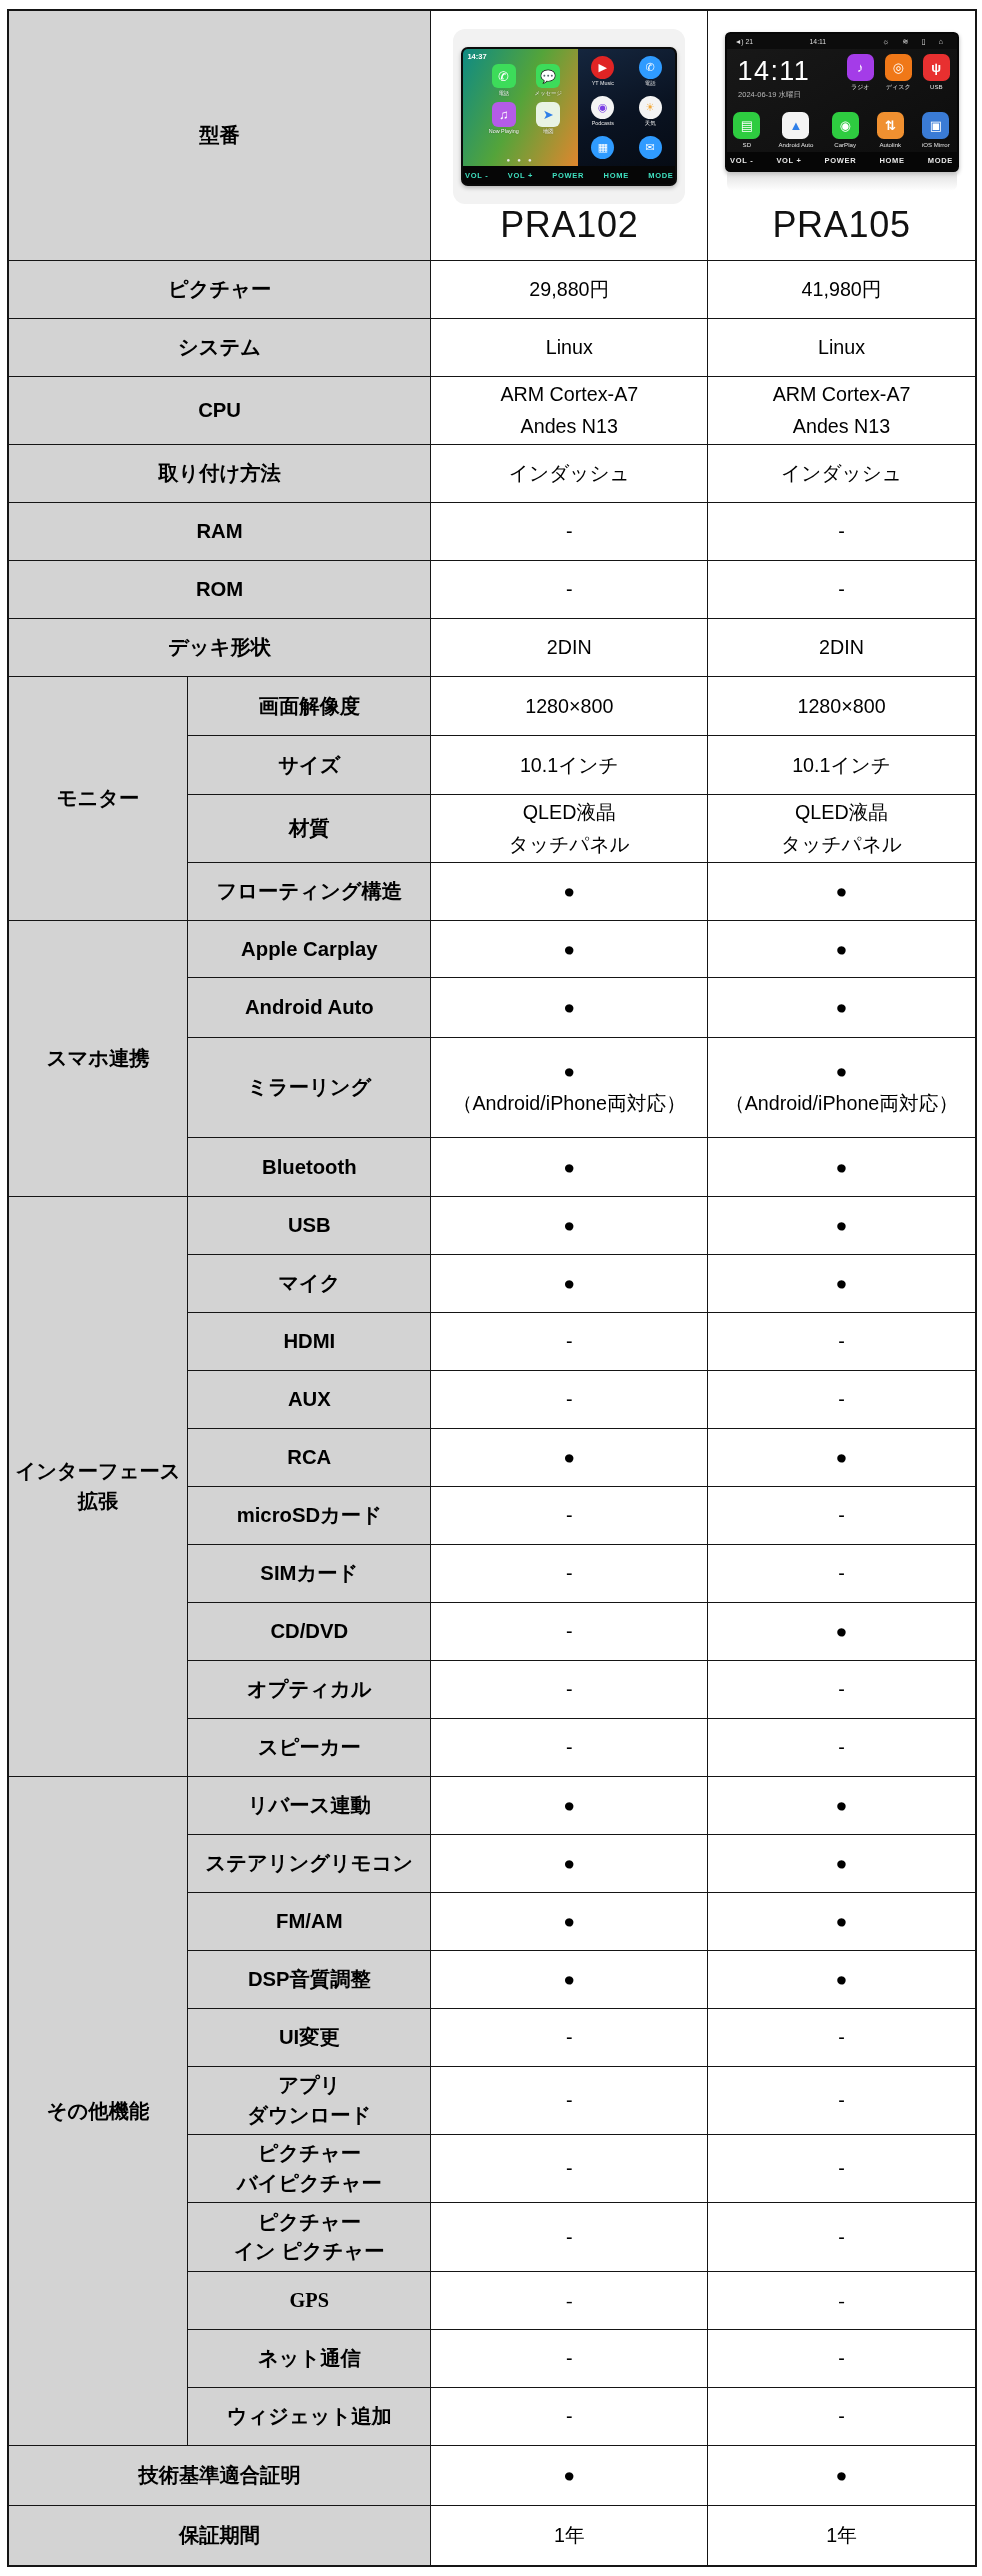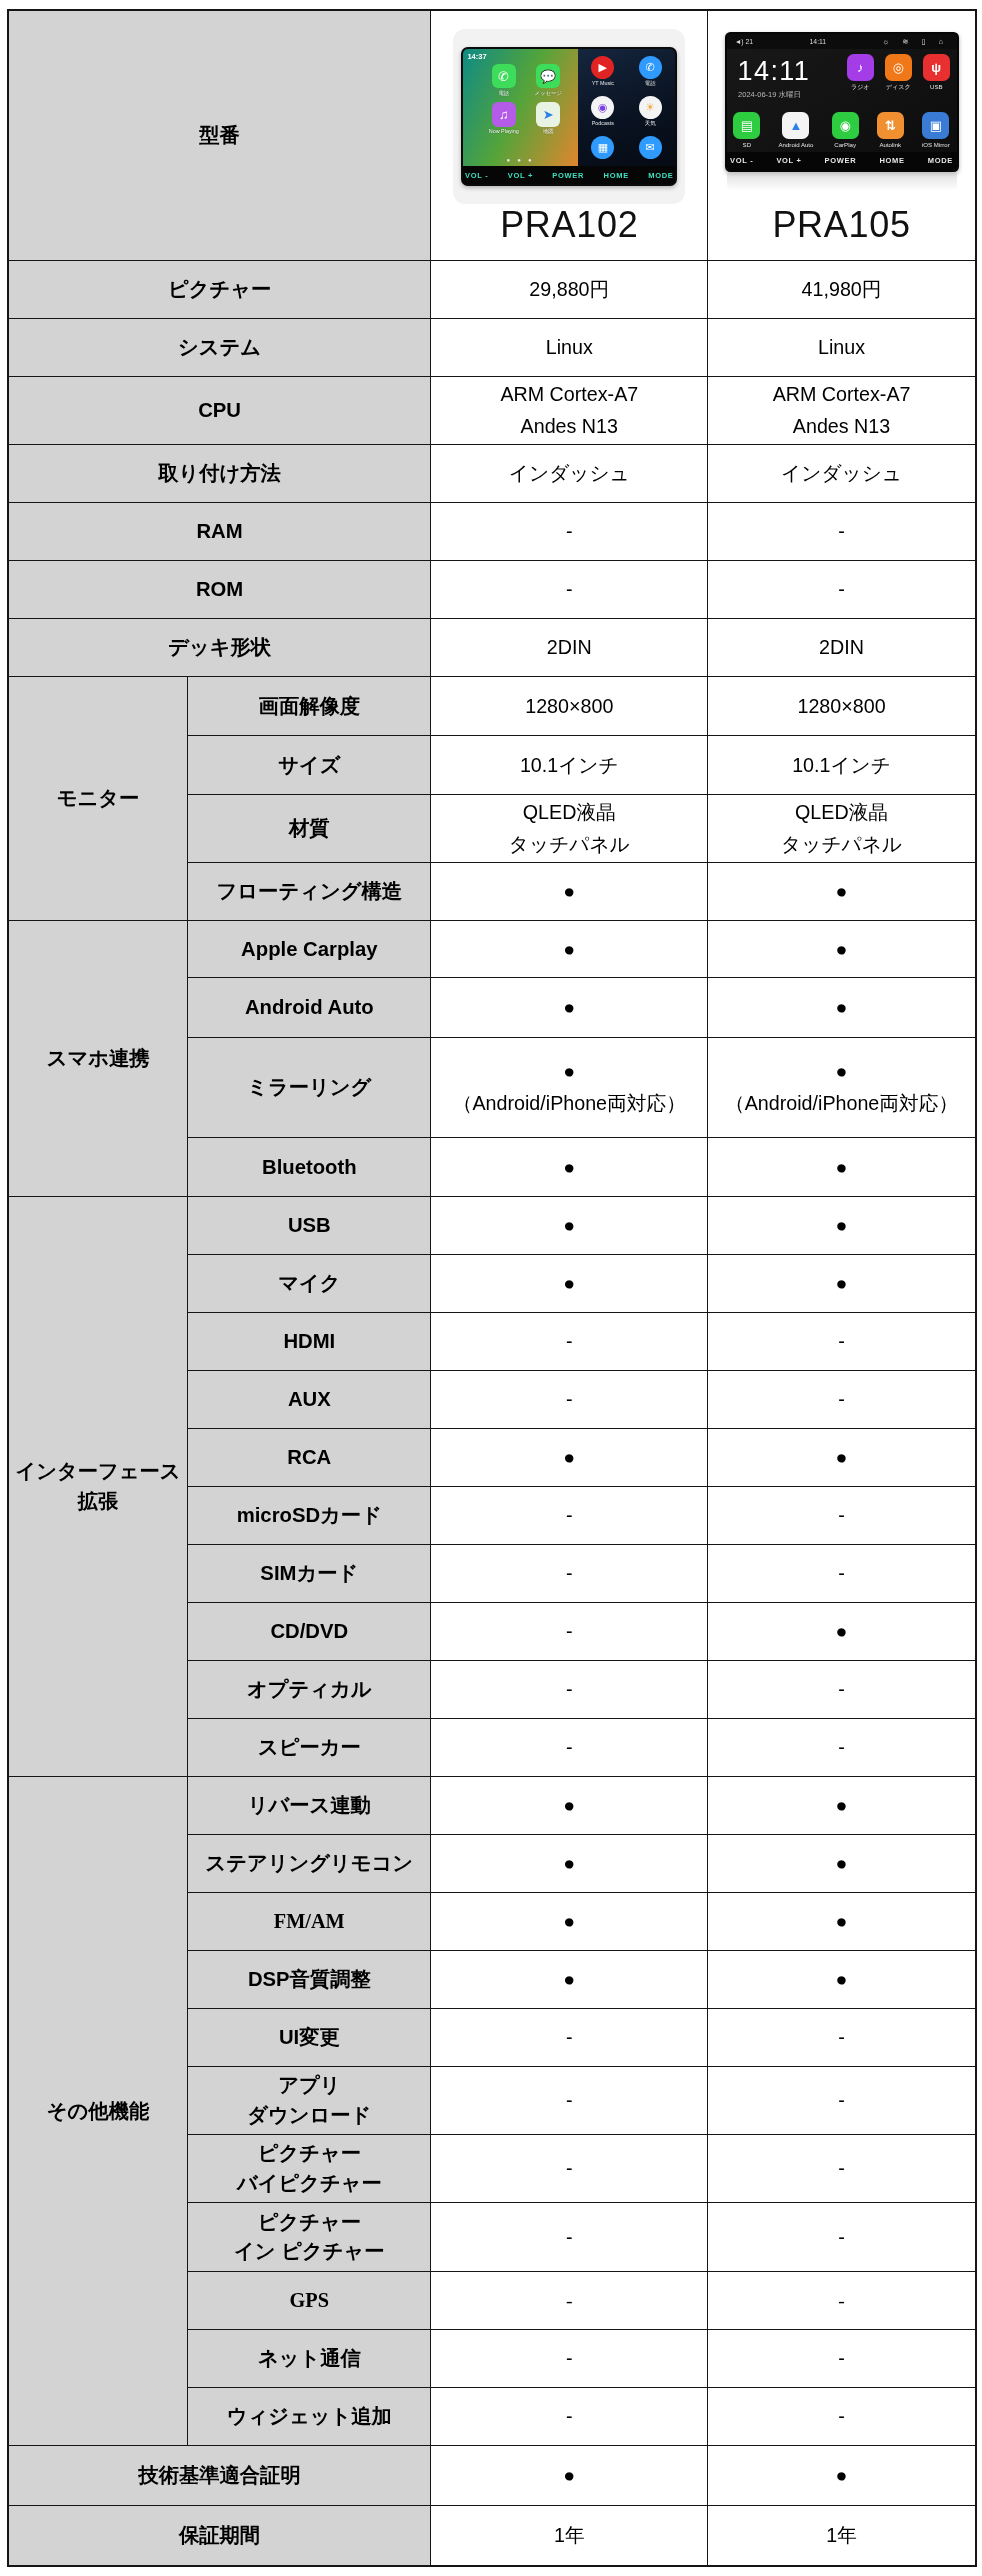--- a/index.html
+++ b/index.html
@@ -332,21 +332,21 @@
           <th class="lbl" rowspan="11">その他機能</th>
           <th class="lbl">リバース連動</th>
           <td class="val">●</td>
           <td class="val">●</td>
         </tr>
         <tr style="height: 58px;">
           <th class="lbl">ステアリングリモコン</th>
           <td class="val">●</td>
           <td class="val">●</td>
         </tr>
-        <tr style="height: 58px; font-family: Liberation Serif, serif;">
+        <tr style="height: 58px;">
           <th class="lbl">FM/AM</th>
           <td class="val">●</td>
           <td class="val">●</td>
         </tr>
         <tr style="height: 58px;">
           <th class="lbl">DSP音質調整</th>
           <td class="val">●</td>
           <td class="val">●</td>
         </tr>
         <tr style="height: 58px;">

